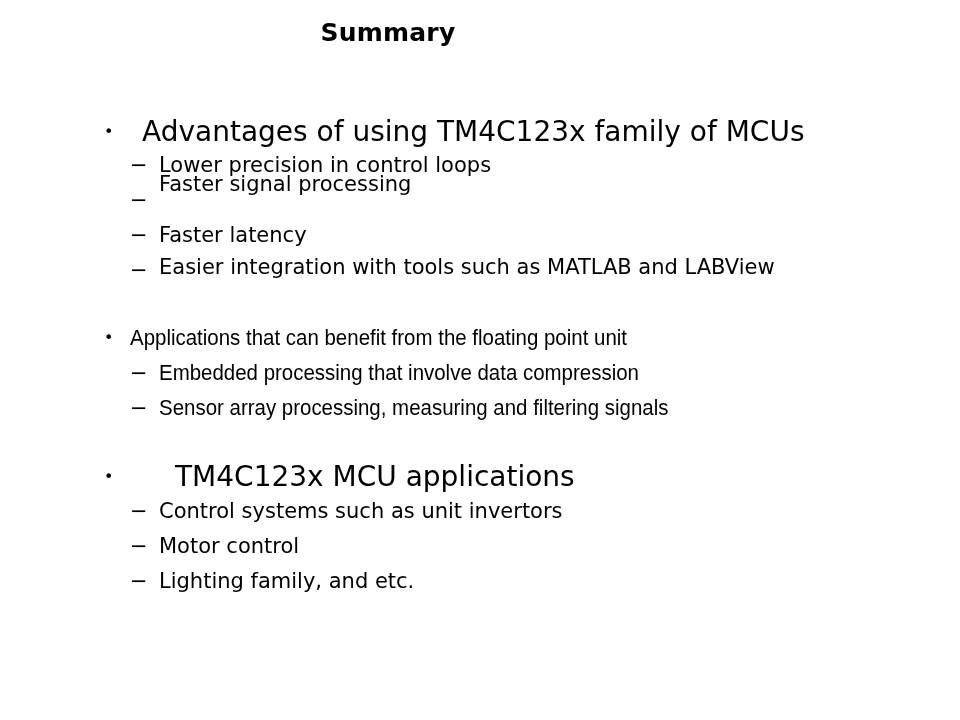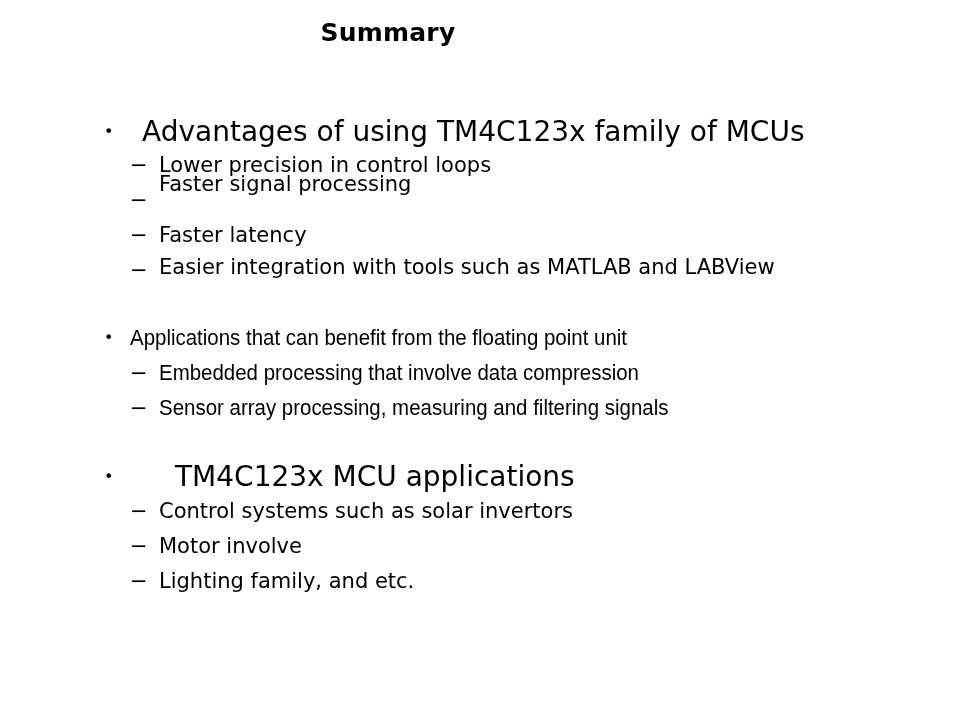--- a/index.html
+++ b/index.html
@@ -101,24 +101,24 @@
       <span class="sub-line sub-text narrow" style="top:393px; transform: scaleX(0.93);">Sensor array processing, measuring and filtering signals</span>
     </div>
   </div>
 
   <div>
     <span class="bullet-dot" style="left:104px; top:462px;">•</span>
     <span class="bullet-line" style="left:148px; top:462px;margin-left:27px;">TM4C123x MCU applications</span>
 
     <div>
       <span class="dash" style="top:496px;">−</span>
-      <span class="sub-line sub-text" style="top:496px;">Control systems such as solar invertors</span>
+      <span class="sub-line sub-text" style="top:496px;">Control systems such as unit invertors</span>
     </div>
     <div>
       <span class="dash" style="top:531px;">−</span>
-      <span class="sub-line sub-text" style="top:531px;">Motor involve</span>
+      <span class="sub-line sub-text" style="top:531px;">Motor control</span>
     </div>
     <div>
       <span class="dash" style="top:566px;">−</span>
       <span class="sub-line sub-text" style="top:566px;">Lighting family, and etc.</span>
     </div>
   </div>
 </div>
 
 </body></html>

